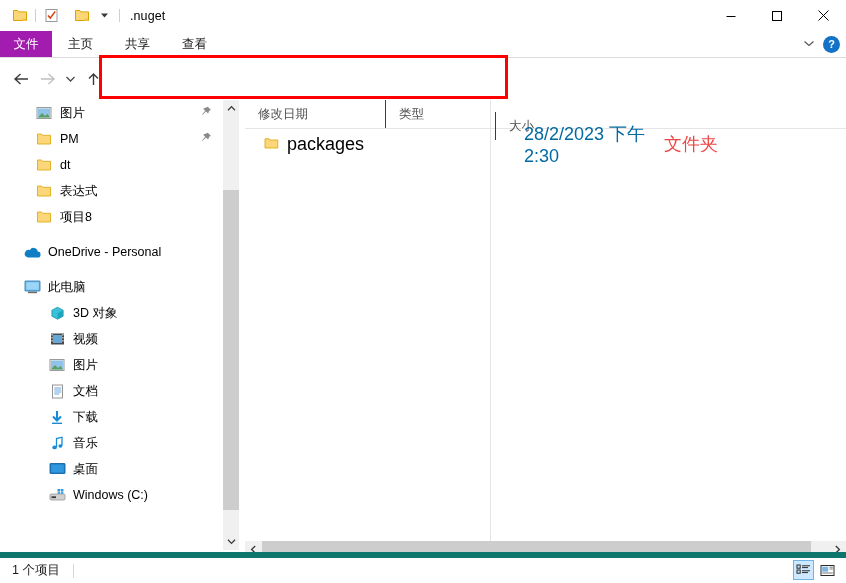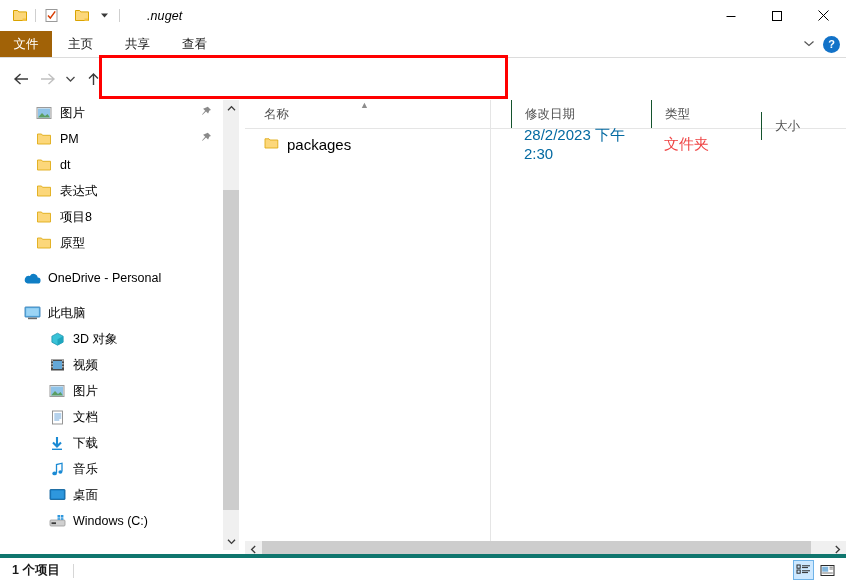--- a/index.html
+++ b/index.html
@@ -36,25 +36,24 @@
   .qat-btn {
     width: 22px; height: 22px;
     display: flex; align-items: center; justify-content: center;
   }
   .qat-sep {
     width: 1px; height: 13px;
     background: #cfcfcf;
     margin: 0 4px;
   }
   .title-text {
-    margin-left: 23px;
+    margin-left: 6px;
     font-size: 12.5px;
     color: #000;
     letter-spacing: 0.1px;
-    font-style: italic;
   }
   .wincontrols {
     position: absolute;
     right: 0; top: 0;
     height: 31px;
     display: flex;
   }
   .wcbtn {
     width: 46px; height: 31px;
     display: flex; align-items: center; justify-content: center;
@@ -68,21 +67,21 @@
     background: #ffffff;
     border-bottom: 1px solid #dcdcdc;
   }
   .tabs {
     display: flex;
     align-items: stretch;
     height: 26px;
   }
   .tab-file {
     width: 52px;
-    background: #a16207;
+    background: #a21caf;
     color: #ffffff;
     display: flex;
     align-items: center;
     justify-content: center;
     font-size: 12.5px;
   }
   .tab {
     padding: 0 16px;
     display: flex;
     align-items: center;
@@ -294,21 +293,21 @@
     color: #8d8d8d;
     line-height: 8px;
   }
 
   .filerow {
     position: absolute;
     left: 0; top: 33px;
     width: 601px; height: 22px;
     display: flex;
     align-items: center;
-    font-size: 15px;
+    font-size: 18px;
   }
   .cell {
     height: 22px;
     display: flex;
     align-items: center;
     box-sizing: border-box;
   }
   .cell-name { width: 266px; padding-left: 19px; }
   .cell-date { width: 140px; padding-left: 13px; color: #0369a1; }
   .cell-type { width: 110px; padding-left: 13px; color: #ef4444; }
@@ -342,24 +341,23 @@
     width: 1px; height: 450px;
     background: #e5e5e5;
   }
 
   
   .statusbar {
     position: absolute;
     left: 0; bottom: 0;
     width: 846px; height: 25px;
     background: #ffffff;
-    border-top: 4px solid #0f766e;
-    display: flex;
-    align-items: center;
-    font-weight: bold;
+    border-top: 6px solid #0f766e;
+    display: flex;
+    align-items: center;
   }
   .status-text {
     margin-left: 12px;
     font-size: 12.5px;
     color: #1a1a1a;
   }
   .status-divider {
     width: 1px; height: 14px;
     background: #d6d6d6;
     margin-left: 13px;
@@ -573,28 +571,20 @@
       </div>
       <div class="nav-label">表达式</div>
     </div>
     <div class="nav-item indent-1">
       <div class="nav-icon">
         <svg width="16" height="14" viewBox="0 0 16 14">
             <path d="M1.5 2h4l1 1.3h8V12h-13z" fill="#fcd77a" stroke="#e0ab16" stroke-width="0.9"></path>
           </svg>
       </div>
       <div class="nav-label">项目8</div>
-    </div>
-    <div class="nav-item indent-1">
-      <div class="nav-icon">
-        <svg width="16" height="14" viewBox="0 0 16 14">
-            <path d="M1.5 2h4l1 1.3h8V12h-13z" fill="#fcd77a" stroke="#e0ab16" stroke-width="0.9"></path>
-          </svg>
-      </div>
-      <div class="nav-label">原型</div>
     </div>
 
     <div class="group-gap"></div>
 
     <div class="nav-item indent-0">
       <div class="nav-icon">
         <svg width="18" height="13" viewBox="0 0 18 13">
           <path d="M4.6 11.5h9.8a3 3 0 0 0 .3-6 4.2 4.2 0 0 0-7.8-1.6A3.2 3.2 0 0 0 4.6 11.5z" fill="#0f7ec5"></path>
         </svg>
       </div>
@@ -712,24 +702,20 @@
           <path d="M1 1.8L4.5 5.4 8 1.8" fill="none" stroke="#3a3a3a" stroke-width="1.3"></path>
         </svg>
     </div>
   </div>
 
   <div class="splitter"></div>
 
   <div class="filepane">
     <div class="filepane-sep"></div>
     <div class="colheader">
-      <div class="col col-name">
-        <span>名称</span>
-        <span class="sort-caret">▲</span>
-      </div>
       <div class="col col-date">
         <span>修改日期</span>
       </div>
       <div class="col col-type">
         <span>类型</span>
       </div>
       <div class="col col-size">
         <span>大小</span>
       </div>
     </div>

